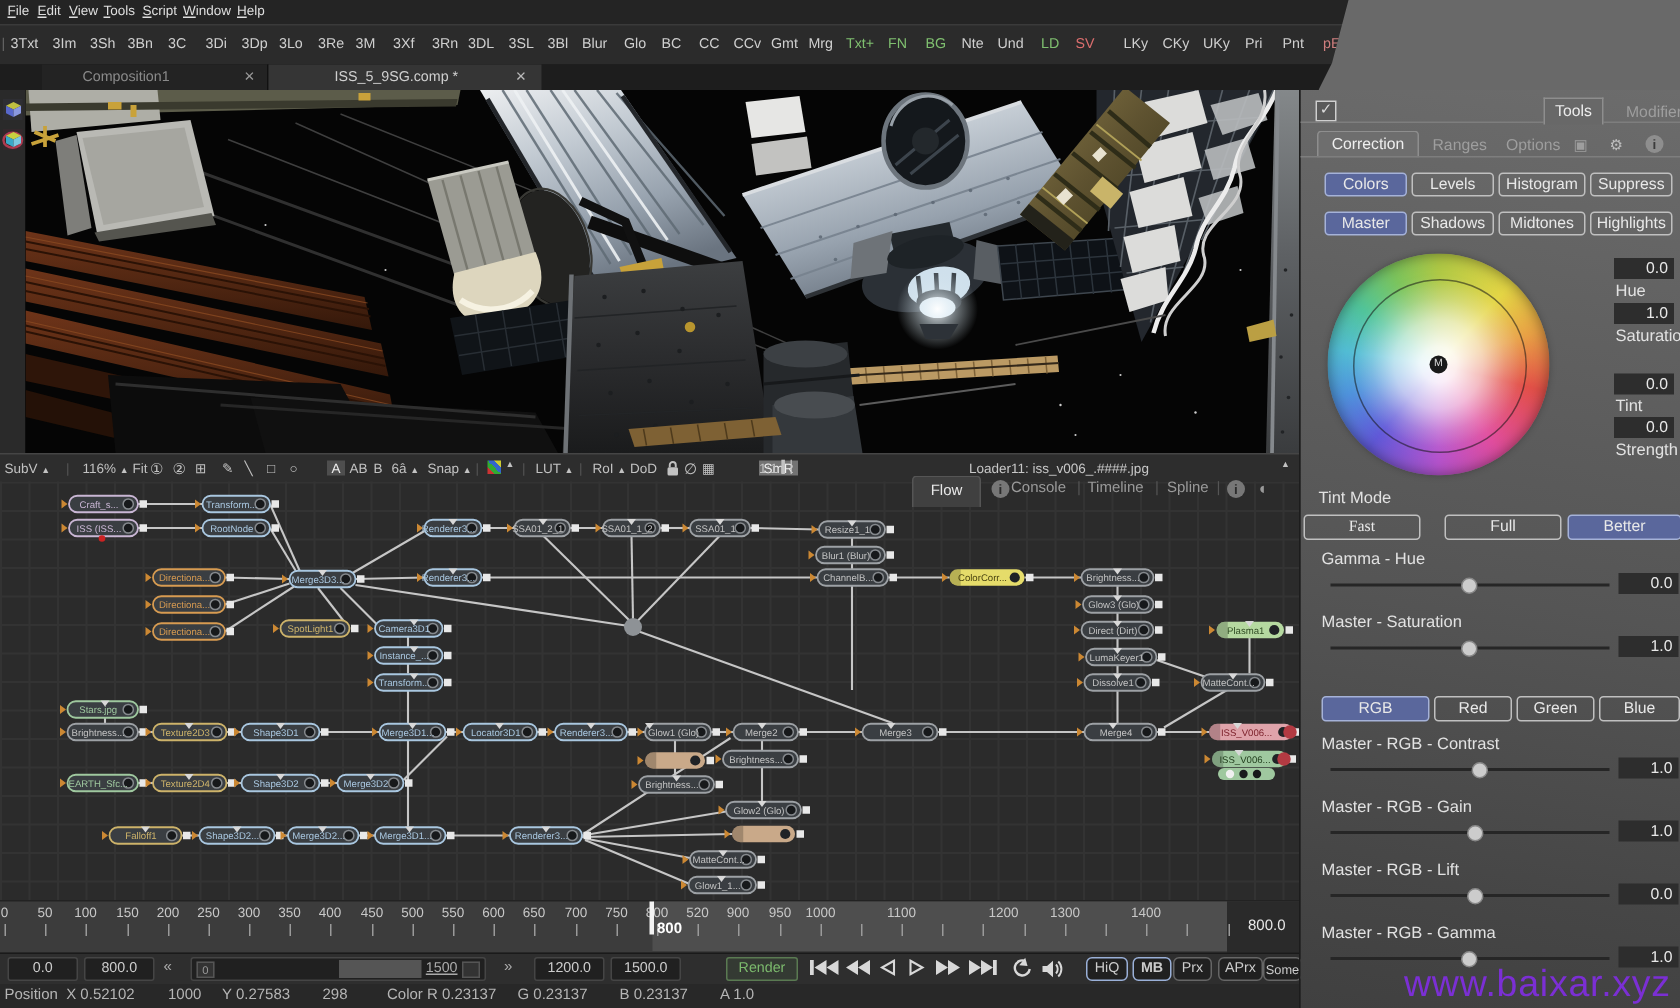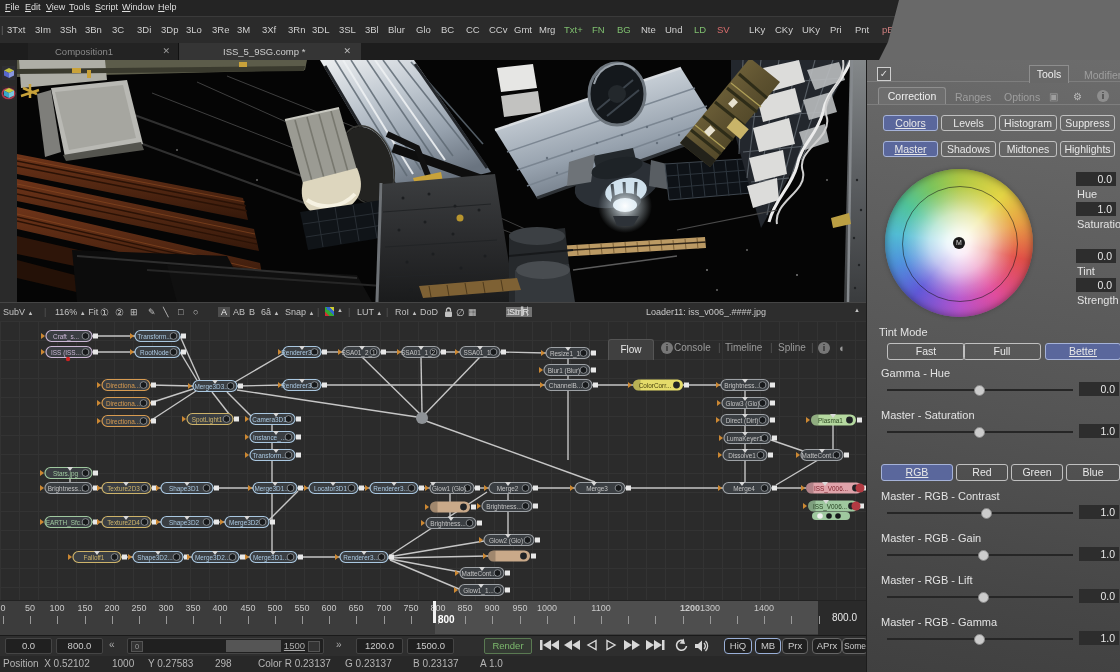--- a/index.html
+++ b/index.html
@@ -20,38 +20,38 @@
   
   #viewwrap{left:17px;top:60px;width:849px;height:242px;background:#060606;}
   #leftstrip{left:0;top:60px;width:17px;height:242px;background:#2a2a2a;border-right:1px solid #111;}
   
   #vtb{left:0;top:302px;width:866px;height:19px;background:#2d2d2d;border-top:1px solid #454545;border-bottom:1px solid #1a1a1a;}
   .vt{position:absolute;top:4px;font-size:9px;color:#c2c2c2;}
   
   #flow{left:0;top:321px;width:866px;height:279px;background:#2b2b2b;
     background-image:linear-gradient(#333 1px,transparent 1px),linear-gradient(90deg,#333 1px,transparent 1px);
     background-size:19px 19px;}
-  #flowtabs{left:608px;top:339px;width:258px;height:20px;font-size:10px;color:#9a9a9a;padding-left:32px;}
+  #flowtabs{left:608px;top:317px;width:258px;height:20px;font-size:10px;color:#9a9a9a;padding-left:32px;}
   
   #ruler{left:0;top:600px;width:866px;height:35px;background:#3c3c3c;border-top:1px solid #222;}
   .rnum{position:absolute;top:2px;font-size:9px;color:#c8c8c8;}
   .rtick{position:absolute;top:15px;width:1px;height:8px;background:#9a9a9a;}
   
   #transport{left:0;top:635px;width:866px;height:21px;background:#2e2e2e;border-top:1px solid #1a1a1a;}
   .fld{position:absolute;top:2px;height:14px;background:#202020;border:1px solid #454545;border-radius:2px;
        font-size:9.5px;color:#ccc;text-align:center;line-height:14px;}
   
   #status{left:0;top:656px;width:866px;height:16px;background:#282828;font-size:10px;color:#b5b5b5;}
   #status span{position:absolute;top:2px;}
   
   #panel{left:866px;top:60px;width:254px;height:612px;
      background:linear-gradient(189deg,#6c6c6c 0%,#616161 25%,#555 55%,#464646 85%,#404040 100%);border-left:1px solid #1c1c1c;box-sizing:border-box;}
   .btn{position:absolute;height:14px;border:1px solid #c0c0c0;border-radius:3px;
        font-size:10.5px;color:#e8e8e8;text-align:center;line-height:14px;}
-  .btn.blue{background:#5a679c;border-color:#a5b2d8;text-decoration:underline;}
+  .btn.blue{background:#5a679c;border-color:#a5b2d8;}
   .plabel{position:absolute;font-size:11px;color:#e2e2e2;}
   .vbox{position:absolute;width:36px;height:14px;background:#2d2d2d;font-size:10.5px;color:#e8e8e8;
         text-align:right;line-height:14px;padding-right:4px;}
   .track{position:absolute;height:2px;background:#262626;}
   .thumb{position:absolute;width:9px;height:9px;border-radius:50%;background:#ccc;border:1px solid #888;}
   #wm{left:936px;top:642px;font-size:25px;color:#7b2fd4;letter-spacing:0.5px;z-index:60;}
   #pstatus{left:868px;top:653px;width:252px;height:19px;background:#383838;font-size:9.5px;color:#cfcfcf;}
 </style>
 </head>
 <body>
@@ -1053,26 +1053,26 @@
 <span class="rnum" style="left:193px;transform:translateX(-50%);">350</span>
 <span class="rnum" style="left:220px;transform:translateX(-50%);">400</span>
 <span class="rnum" style="left:248px;transform:translateX(-50%);">450</span>
 <span class="rnum" style="left:275px;transform:translateX(-50%);">500</span>
 <span class="rnum" style="left:302px;transform:translateX(-50%);">550</span>
 <span class="rnum" style="left:329px;transform:translateX(-50%);">600</span>
 <span class="rnum" style="left:356px;transform:translateX(-50%);">650</span>
 <span class="rnum" style="left:384px;transform:translateX(-50%);">700</span>
 <span class="rnum" style="left:411px;transform:translateX(-50%);">750</span>
 <span class="rnum" style="left:438px;transform:translateX(-50%);">800</span>
-<span class="rnum" style="left:465px;transform:translateX(-50%);">850</span>
+<span class="rnum" style="left:465px;transform:translateX(-50%);">520</span>
 <span class="rnum" style="left:492px;transform:translateX(-50%);">900</span>
 <span class="rnum" style="left:520px;transform:translateX(-50%);">950</span>
 <span class="rnum" style="left:547px;transform:translateX(-50%);">1000</span>
 <span class="rnum" style="left:601px;transform:translateX(-50%);">1100</span>
-<span class="rnum" style="left:690px;transform:translateX(-50%);font-weight:bold;">1200</span>
+<span class="rnum" style="left:669px;transform:translateX(-50%);">1200</span>
 <span class="rnum" style="left:710px;transform:translateX(-50%);">1300</span>
 <span class="rnum" style="left:764px;transform:translateX(-50%);">1400</span>
 <div class="rtick" style="left:3px;"></div>
 <div class="rtick" style="left:30px;"></div>
 <div class="rtick" style="left:57px;"></div>
 <div class="rtick" style="left:85px;"></div>
 <div class="rtick" style="left:112px;"></div>
 <div class="rtick" style="left:139px;"></div>
 <div class="rtick" style="left:166px;"></div>
 <div class="rtick" style="left:193px;"></div>
@@ -1136,21 +1136,21 @@
       <g transform="translate(134,0)">
         <path d="M11 2.5 A5 5 0 1 0 14.5 8" fill="none" stroke="#d8d8d8" stroke-width="1.6"></path>
         <path d="M11.5 0.5 L13 6 L7.5 5.5 Z" fill="#d8d8d8"></path>
       </g>
     </svg>
     <svg width="16" height="14" style="position:absolute;left:694px;top:3px" viewBox="0 0 16 14">
       <polygon points="1,5 4,5 8,1.5 8,12.5 4,9 1,9" fill="#d8d8d8"></polygon>
       <path d="M10 4 A4.5 4.5 0 0 1 10 10 M11.5 2 A7 7 0 0 1 11.5 12" stroke="#d8d8d8" stroke-width="1.3" fill="none"></path>
     </svg>
     <div class="fld" style="left:724px;width:26px;border-color:#9ab0d8;border-radius:4px;">HiQ</div>
-    <div class="fld" style="left:755px;width:24px;border-color:#9ab0d8;border-radius:4px;">MB</div>
+    <div class="fld" style="left:755px;width:24px;border-color:#9ab0d8;border-radius:4px;font-weight:bold;">MB</div>
     <div class="fld" style="left:782px;width:24px;border-color:#666;border-radius:4px;">Prx</div>
     <div class="fld" style="left:812px;width:28px;border-color:#666;border-radius:4px;">APrx</div>
     <div class="fld" style="left:842px;width:24px;border-color:#666;border-radius:4px;font-size:8.5px;">Some</div>
   </div>
 
   <div class="abs" id="status">
     <span style="left:3px">Position&nbsp;&nbsp;X 0.52102</span>
     <span style="left:112px">1000</span>
     <span style="left:148px">Y 0.27583</span>
     <span style="left:215px">298</span>
@@ -1190,21 +1190,21 @@
 
     <div class="vbox" style="left:209px;top:112px;">0.0</div>
     <div class="plabel" style="left:210px;top:128px;">Hue</div>
     <div class="vbox" style="left:209px;top:142px;">1.0</div>
     <div class="plabel" style="left:210px;top:158px;">Saturation</div>
     <div class="vbox" style="left:209px;top:189px;">0.0</div>
     <div class="plabel" style="left:210px;top:205px;">Tint</div>
     <div class="vbox" style="left:209px;top:218px;">0.0</div>
     <div class="plabel" style="left:210px;top:234px;">Strength</div>
     <div class="plabel" style="left:12px;top:266px;">Tint Mode</div>
-    <div class="btn" style="left:20px;top:283px;width:76px;height:15px;line-height:15px;">Fast</div>
+    <div class="btn" style="left:2px;top:283px;width:76px;height:15px;line-height:15px;font-family:Liberation Serif, serif;">Fast</div>
     <div class="btn" style="left:96px;top:283px;width:76px;height:15px;line-height:15px;">Full</div>
     <div class="btn blue" style="left:178px;top:283px;width:74px;height:15px;line-height:15px;">Better</div>
 
     <div class="plabel" style="left:14px;top:307px;">Gamma - Hue</div>
     <div class="track" style="left:20px;top:329px;width:186px;"></div>
     <div class="thumb" style="left:107px;top:325px;"></div>
     <div class="vbox" style="left:212px;top:322px;">0.0</div>
     <div class="plabel" style="left:14px;top:349px;">Master - Saturation</div>
     <div class="track" style="left:20px;top:371px;width:186px;"></div>
     <div class="thumb" style="left:107px;top:367px;"></div>
@@ -1223,14 +1223,15 @@
     <div class="vbox" style="left:212px;top:487px;">1.0</div>
     <div class="plabel" style="left:14px;top:514px;">Master - RGB - Lift</div>
     <div class="track" style="left:20px;top:536px;width:186px;"></div>
     <div class="thumb" style="left:111px;top:532px;"></div>
     <div class="vbox" style="left:212px;top:529px;">0.0</div>
     <div class="plabel" style="left:14px;top:556px;">Master - RGB - Gamma</div>
     <div class="track" style="left:20px;top:578px;width:186px;"></div>
     <div class="thumb" style="left:107px;top:574px;"></div>
     <div class="vbox" style="left:212px;top:571px;">1.0</div>
   </div>
+  <div class="abs" id="wm">www.baixar.xyz</div>
 
 </div>
 
 </body></html>

